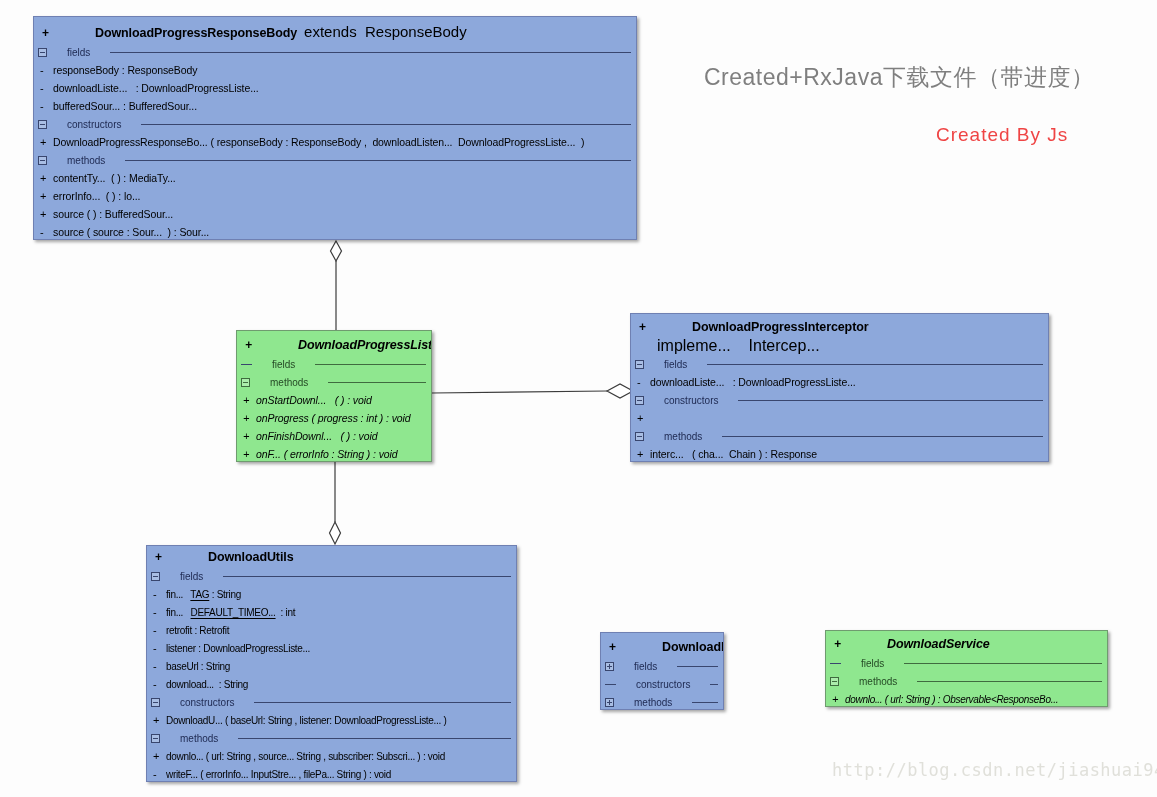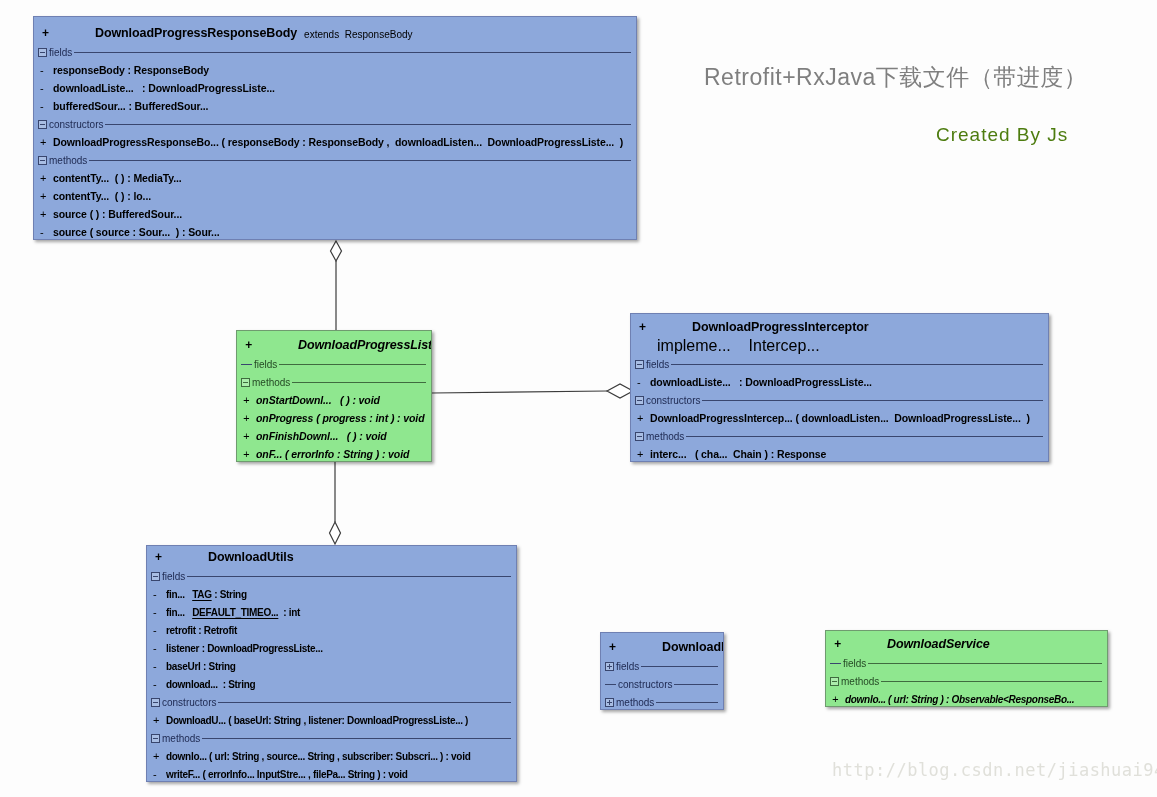--- a/index.html
+++ b/index.html
@@ -13,53 +13,53 @@
     border:1px solid #6f80b2;background:#8da8db;
     box-shadow:2px 2px 3px rgba(0,0,0,.35);
     color:#000;
   }
   .uml-box.green{background:#8fe78f;border-color:#6f9b6f;}
   .uml-box.green .hdr .cname, .uml-box.green .mtext, .uml-box.green .vis{font-style:italic;}
   .hdr{height:24px;box-sizing:border-box;display:flex;align-items:flex-end;gap:5px;
        padding:0 6px 3px 6px;white-space:pre;}
   .hdr .vis{font-weight:bold;font-size:12px;}
   .hdr .cname{font-weight:bold;font-size:12.5px;letter-spacing:-.1px;padding-left:35px;}
-  .hdr .suffix{font-size:10px;padding-left:2px;}
+  .hdr .suffix{font-size:15px;padding-left:2px;}
   .hdr-lg{height:26px;}
   .hdr-sm{height:21px;}
   .hdr-svc{height:23px;}
   .hdr-2l{height:23px;}
   .subhdr{height:18px;box-sizing:border-box;padding-left:26px;font-size:16px;
           display:flex;align-items:center;white-space:pre;}
   .sec{height:18px;box-sizing:border-box;display:flex;align-items:center;
-       gap:2px;padding:0 5px 0 4px;color:#1d2850;}
+       gap:20px;padding:0 5px 0 4px;color:#1d2850;}
   .green .sec{color:#254a25;}
   .slabel{font-size:10px;white-space:pre;}
   .sline{flex:1;border-top:1px solid #39466e;margin-top:1px;}
   .green .sline{border-top-color:#3f6b3f;}
   .sicon{width:9px;height:9px;box-sizing:border-box;border:1px solid #39466e;
          position:relative;flex:0 0 auto;background:rgba(255,255,255,.25);}
   .green .sicon{border-color:#3f6b3f;}
   .sicon::before{content:"";position:absolute;left:1px;right:1px;top:3px;
                  border-top:1px solid #39466e;}
   .green .sicon::before{border-top-color:#3f6b3f;}
   .sicon.plus::after{content:"";position:absolute;top:1px;bottom:1px;left:3px;
                  border-left:1px solid #39466e;}
   .sicon.dash{border:none;background:none;height:1px;width:11px;
               border-top:1px solid #39466e;}
   .sicon.dash::before{display:none;}
   .mem{height:18px;box-sizing:border-box;display:flex;align-items:center;padding-left:4px;}
   .vis{width:13px;flex:0 0 auto;font-size:11px;text-align:left;padding-left:2px;}
-  .mtext{font-size:10.5px;white-space:pre;letter-spacing:-.1px;font-weight:bold;}
+  .mtext{font-size:10.5px;white-space:pre;letter-spacing:-.1px;}
   .tight .mtext{font-size:10px;letter-spacing:-.3px;}
   .ul{text-decoration:underline;text-underline-offset:2px;text-align:center;}
   
   .diagram-title{position:absolute;left:704px;top:62px;font-size:23px;color:#7f7f7f;
     font-weight:400;letter-spacing:.5px;}
-  .credit{position:absolute;left:936px;top:124px;font-size:19px;color:#4d7c0f;
+  .credit{position:absolute;left:936px;top:124px;font-size:19px;color:#ef4444;
     letter-spacing:1px;}
   .watermark{position:absolute;left:832px;top:760px;font-size:17px;color:#e0e0da;
     font-family:"DejaVu Sans Mono",monospace;letter-spacing:.5px;}
   
   #edges{position:absolute;inset:0;pointer-events:none;}
 </style>
 </head>
 <body>
 
 <div id="canvas">
@@ -72,21 +72,21 @@
     <g>
       <line x1="432" y1="393" x2="607" y2="391" stroke="#3c3c3c" stroke-width="1.2"></line>
       <polygon points="607,391 620,384 633,391 620,398" fill="#ffffff" stroke="#3c3c3c" stroke-width="1.2"></polygon>
     </g>
     <g>
       <line x1="335" y1="462" x2="335" y2="522" stroke="#3c3c3c" stroke-width="1.2"></line>
       <polygon points="335,522 340.5,533 335,544 329.5,533" fill="#ffffff" stroke="#3c3c3c" stroke-width="1.2"></polygon>
     </g>
   </svg>
 
-  <div class="diagram-title">Retrofit+RxJava下载文件（带进度）</div>
+  <div class="diagram-title">Created+RxJava下载文件（带进度）</div>
   <div class="credit">Created By Js</div>
   <div class="watermark">http://blog.csdn.net/jiashuai94</div>
 
   <div class="uml-box" style="left:33px;top:16px;width:604px;height:224px">
     <div class="hdr hdr-lg">
       <span class="vis">+</span><span class="cname">DownloadProgressResponseBody</span><span class="suffix">extends  ResponseBody</span>
     </div>
     <div class="sec">
       <span class="sicon"></span>
       <span class="slabel">fields</span>
@@ -117,21 +117,21 @@
       <span class="sicon"></span>
       <span class="slabel">methods</span>
         <span class="sline"></span>
     </div>
     <div class="mem">
         <span class="vis">+</span>
         <span class="mtext">contentTy...  ( ) : MediaTy...</span>
       </div>
     <div class="mem">
         <span class="vis">+</span>
-        <span class="mtext">contentTy...  ( ) : lo...</span>
+        <span class="mtext">errorInfo...  ( ) : lo...</span>
       </div>
     <div class="mem">
         <span class="vis">+</span>
         <span class="mtext">source ( ) : BufferedSour...</span>
       </div>
     <div class="mem">
         <span class="vis">-</span>
         <span class="mtext">source ( source : Sour...  ) : Sour...</span>
       </div>
   </div>
@@ -182,21 +182,20 @@
         <span class="vis">-</span>
         <span class="mtext">downloadListe...   : DownloadProgressListe...</span>
       </div>
     <div class="sec">
       <span class="sicon"></span>
       <span class="slabel">constructors</span>
         <span class="sline"></span>
     </div>
     <div class="mem">
         <span class="vis">+</span>
-        <span class="mtext">DownloadProgressIntercep... ( downloadListen...  DownloadProgressListe...  )</span>
       </div>
     <div class="sec">
       <span class="sicon"></span>
       <span class="slabel">methods</span>
         <span class="sline"></span>
     </div>
     <div class="mem">
         <span class="vis">+</span>
         <span class="mtext">interc...   ( cha...  Chain ) : Response</span>
       </div>

